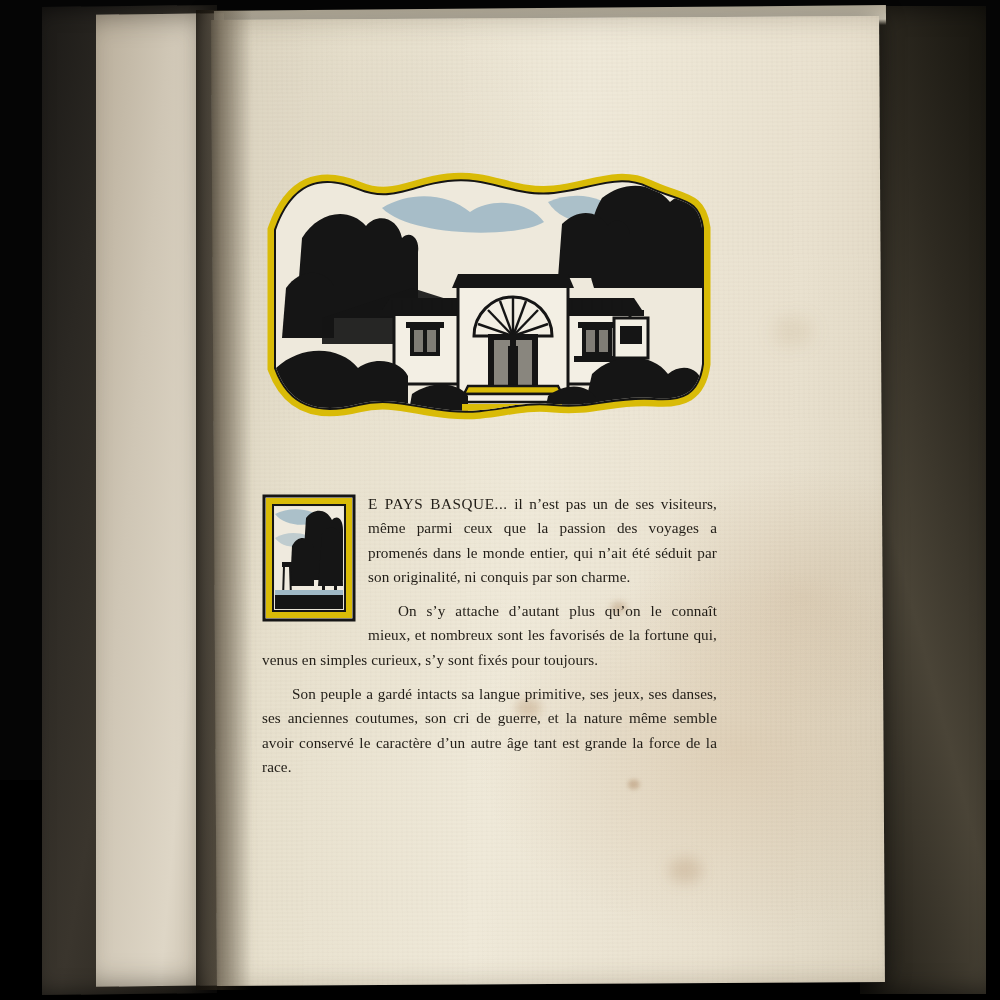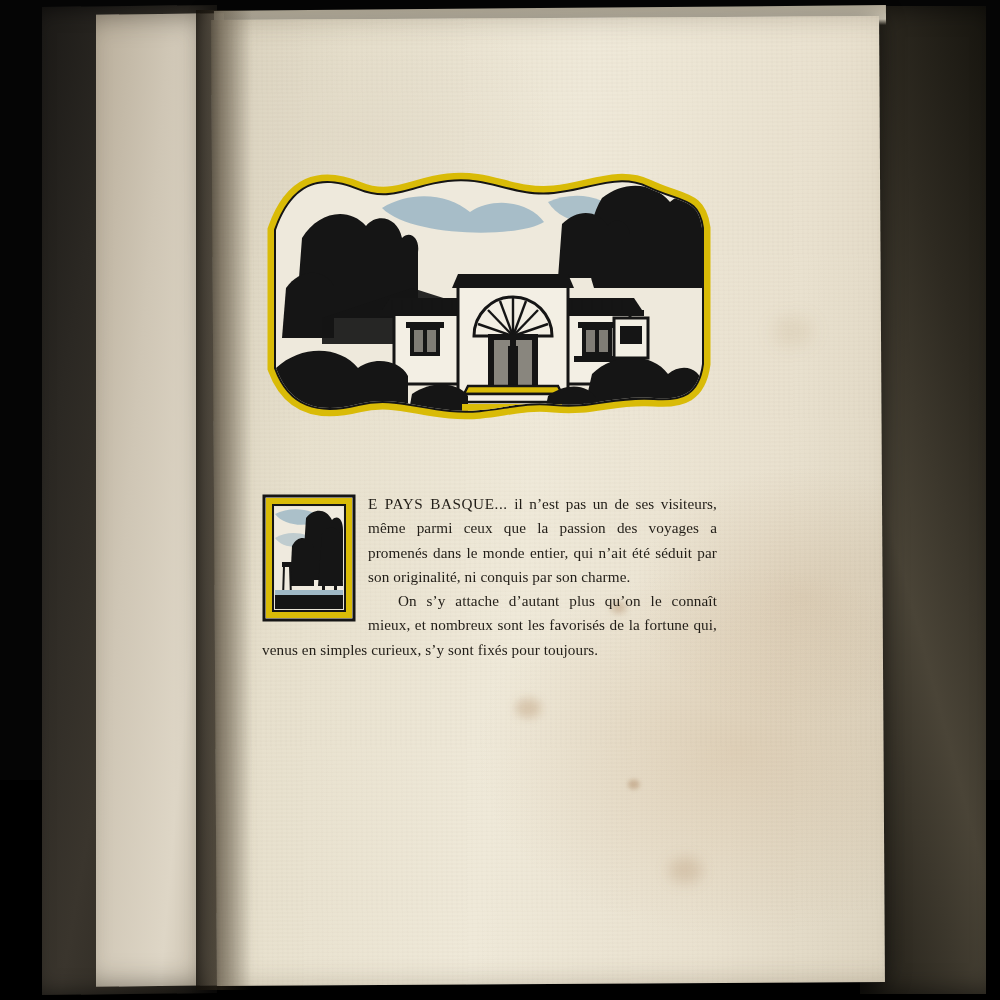--- a/index.html
+++ b/index.html
@@ -124,21 +124,21 @@
     margin: 2px 12px 2px 0;
     shape-outside: margin-box;
   }
   .dropcap-wrap svg { display: block; width: 94px; height: 128px; }
 
   .smallcaps { font-variant: small-caps; letter-spacing: .6px; }
 
   .para-first { text-indent: 0; }
 
   
-  .textblock .p2, .textblock .p3, .textblock .p4 { margin-top: 0; }
+  .textblock .p2, .textblock .p3, .textblock .p4 { margin-top: 10px; }
 
   
   .grain {
     position: absolute;
     inset: 0;
     background-image:
       repeating-linear-gradient(0deg, rgba(120,104,78,.035) 0px, rgba(120,104,78,.035) 1px, rgba(255,255,255,0) 2px, rgba(255,255,255,0) 4px),
       repeating-linear-gradient(90deg, rgba(120,104,78,.028) 0px, rgba(120,104,78,.028) 1px, rgba(255,255,255,0) 2px, rgba(255,255,255,0) 5px);
     pointer-events: none;
     mix-blend-mode: multiply;
@@ -323,17 +323,18 @@
           <rect x="13" y="100" width="68" height="15" fill="#151515"></rect>
           <rect x="13" y="96" width="68" height="5" fill="#9fb8c5"></rect>
         </svg>
       </div>
 
       <p class="para-first"><span class="smallcaps">E PAYS BASQUE...</span><span> il n’est pas un de ses visiteurs, même parmi ceux que la passion des voyages a promenés dans le monde entier, qui n’ait été séduit par son originalité, ni conquis par son charme.</span></p>
 
       <p class="p2">On s’y attache d’autant plus qu’on le connaît mieux, et nombreux sont les favorisés de la fortune qui, venus en simples curieux, s’y sont fixés pour toujours.</p>
 
 
+      <p class="p4">Son peuple a gardé intacts sa langue primitive, ses jeux, ses danses, ses anciennes coutumes, son cri de guerre, et la nature même semble avoir conservé le caractère d’un autre âge tant est grande la force de la race.</p>
 
     </div>
 
   </div>
 </div>
 
 </body></html>

